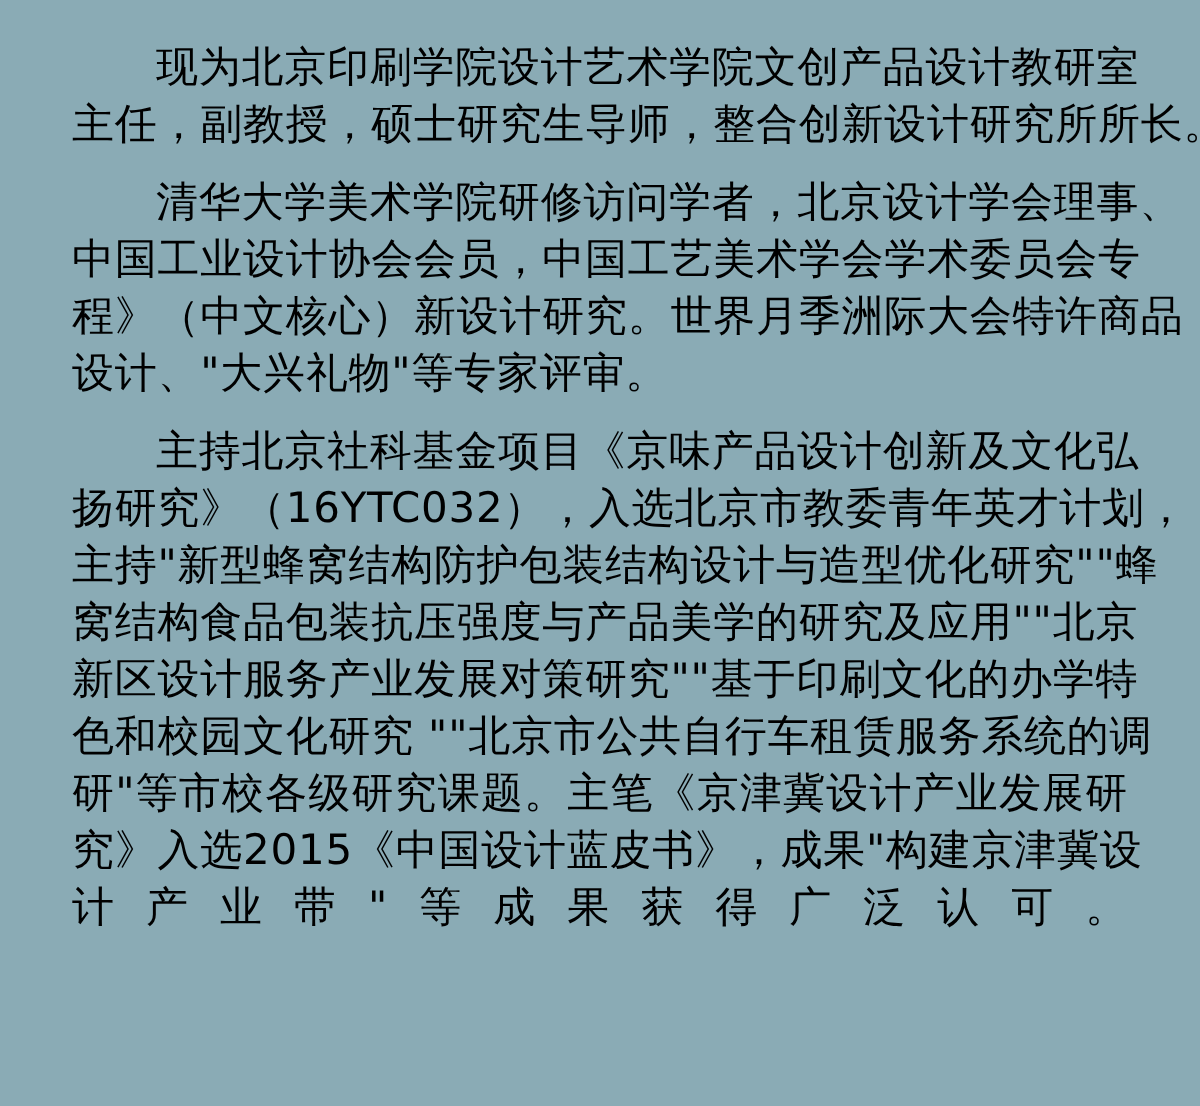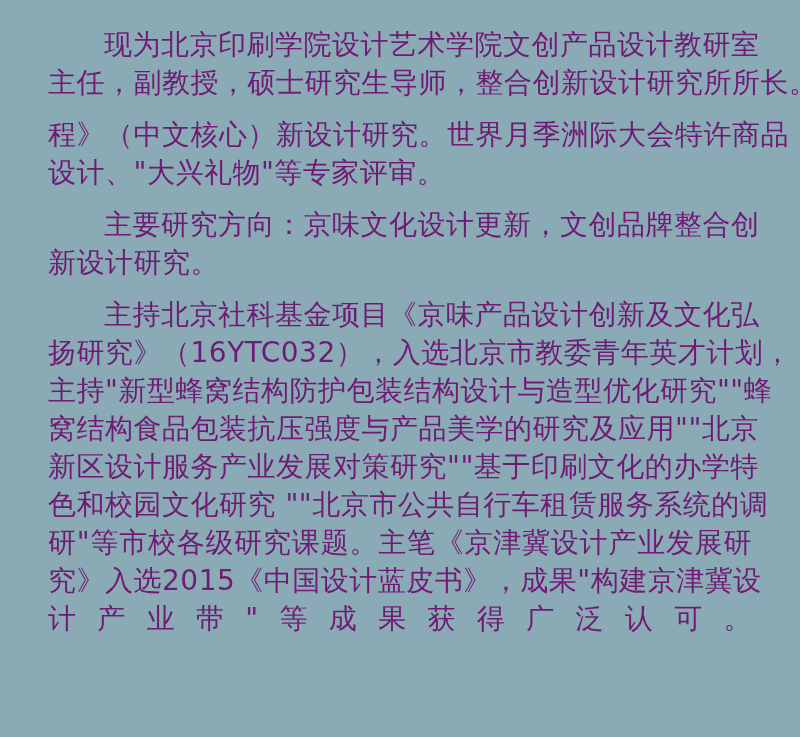--- a/index.html
+++ b/index.html
@@ -8,21 +8,21 @@
     position: relative;
     width: 800px;
     height: 737px;
     background: #8aabb5;
     overflow: hidden;
     padding: 26px 48px 0 48px;
     font-family: "DejaVu Sans", "Liberation Sans", sans-serif;
   }
   .para { margin-bottom: 14px; }
   .line {
-    color: #701a75;
+    color: #000000;
     font-size: 28px;
     line-height: 38px;
     letter-spacing: 0.5px;
     white-space: nowrap;
     text-align: justify;
     text-align-last: justify;
     text-justify: inter-character;
     overflow: visible;
   }
   .line.first { padding-left: 56px; }
@@ -32,28 +32,26 @@
 <body>
 
 <div class="page">
 
   <div class="para">
     <div class="line first">现为北京印刷学院设计艺术学院文创产品设计教研室</div>
     <div class="line para-end">主任，副教授，硕士研究生导师，整合创新设计研究所所长。</div>
   </div>
 
   <div class="para">
+    <div class="line first">清华大学美术学院研修访问学者，北京设计学会理事、</div>
+    <div class="line">中国工业设计协会会员，中国工艺美术学会学术委员会专</div>
     <div class="line">程》（中文核心）新设计研究。世界月季洲际大会特许商品</div>
     <div class="line para-end">设计、"大兴礼物"等专家评审。</div>
   </div>
 
-  <div class="para">
-    <div class="line first">主要研究方向：京味文化设计更新，文创品牌整合创</div>
-    <div class="line para-end">新设计研究。</div>
-  </div>
 
   <div class="para">
     <div class="line first">主持北京社科基金项目《京味产品设计创新及文化弘</div>
     <div class="line">扬研究》（16YTC032），入选北京市教委青年英才计划，</div>
     <div class="line">主持"新型蜂窝结构防护包装结构设计与造型优化研究""蜂</div>
     <div class="line">窝结构食品包装抗压强度与产品美学的研究及应用""北京</div>
     <div class="line">新区设计服务产业发展对策研究""基于印刷文化的办学特</div>
     <div class="line">色和校园文化研究 ""北京市公共自行车租赁服务系统的调</div>
     <div class="line">研"等市校各级研究课题。主笔《京津冀设计产业发展研</div>
     <div class="line">究》入选2015《中国设计蓝皮书》，成果"构建京津冀设</div>

